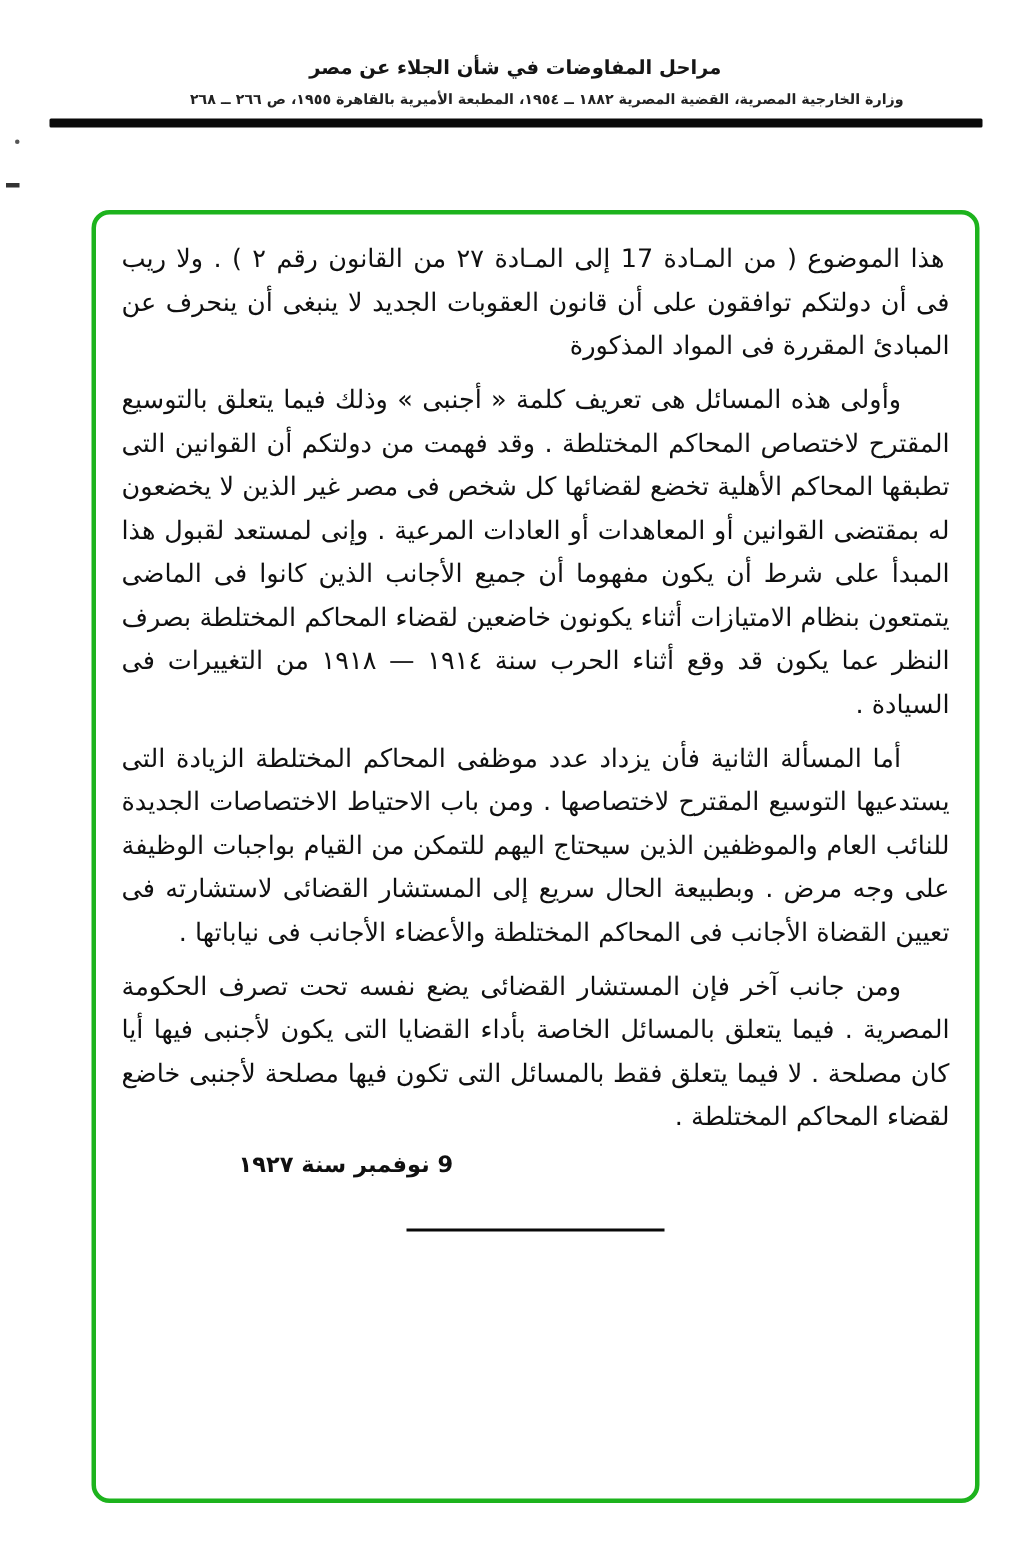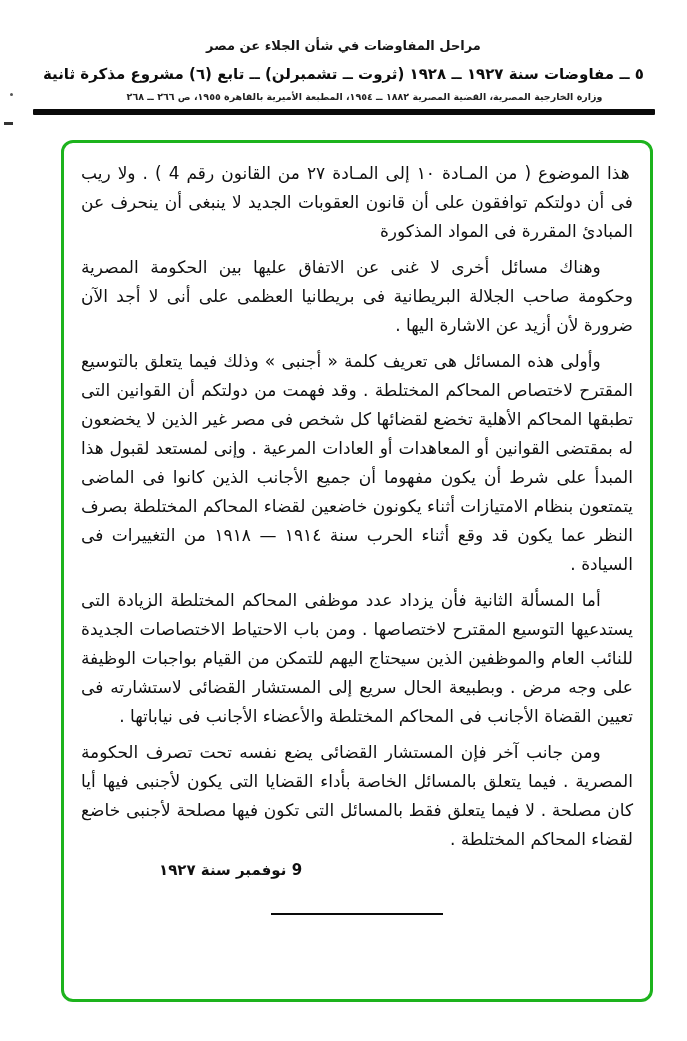--- a/index.html
+++ b/index.html
@@ -104,33 +104,31 @@
     margin: 34px auto 0 auto;
   }
 </style>
 </head>
 <body>
 
 <div class="page">
 
   <div class="header">
     <div class="title">مراحل المفاوضات في شأن الجلاء عن مصر</div>
-    <div class="subtitle">٥ ــ مفاوضات سنة ١٩٢٧ ــ ١٩٢٨ (ثروت ــ تشمبرلن) ــ تابع (٦) مشروع مذكرة ثانية</div>
     <div class="source">وزارة الخارجية المصرية، القضية المصرية ١٨٨٢ ــ ١٩٥٤، المطبعة الأميرية بالقاهرة ١٩٥٥، ص ٢٦٦ ــ ٢٦٨</div>
   </div>
 
   <div class="header-divider"></div>
 
   <div class="margin-tick"></div>
   <div class="margin-tick2"></div>
 
   <div class="body-frame">
     <div class="body-text">
-      <p>هذا الموضوع ( من المـادة ١٠ إلى المـادة ٢٧ من القانون رقم 4 ) . ولا ريب فى أن دولتكم توافقون على أن قانون العقوبات الجديد لا ينبغى أن ينحرف عن المبادئ المقررة فى المواد المذكورة</p>
-      <p>وهناك مسائل أخرى لا غنى عن الاتفاق عليها بين الحكومة المصرية وحكومة صاحب الجلالة البريطانية فى بريطانيا العظمى على أنى لا أجد الآن ضرورة لأن أزيد عن الاشارة اليها .</p>
+      <p>هذا الموضوع ( من المـادة 17 إلى المـادة ٢٧ من القانون رقم ٢ ) . ولا ريب فى أن دولتكم توافقون على أن قانون العقوبات الجديد لا ينبغى أن ينحرف عن المبادئ المقررة فى المواد المذكورة</p>
       <p>وأولى هذه المسائل هى تعريف كلمة « أجنبى » وذلك فيما يتعلق بالتوسيع المقترح لاختصاص المحاكم المختلطة . وقد فهمت من دولتكم أن القوانين التى تطبقها المحاكم الأهلية تخضع لقضائها كل شخص فى مصر غير الذين لا يخضعون له بمقتضى القوانين أو المعاهدات أو العادات المرعية . وإنى لمستعد لقبول هذا المبدأ على شرط أن يكون مفهوما أن جميع الأجانب الذين كانوا فى الماضى يتمتعون بنظام الامتيازات أثناء يكونون خاضعين لقضاء المحاكم المختلطة بصرف النظر عما يكون قد وقع أثناء الحرب سنة ١٩١٤ — ١٩١٨ من التغييرات فى السيادة .</p>
       <p>أما المسألة الثانية فأن يزداد عدد موظفى المحاكم المختلطة الزيادة التى يستدعيها التوسيع المقترح لاختصاصها . ومن باب الاحتياط الاختصاصات الجديدة للنائب العام والموظفين الذين سيحتاج اليهم للتمكن من القيام بواجبات الوظيفة على وجه مرض . وبطبيعة الحال سريع إلى المستشار القضائى لاستشارته فى تعيين القضاة الأجانب فى المحاكم المختلطة والأعضاء الأجانب فى نياباتها .</p>
       <p>ومن جانب آخر فإن المستشار القضائى يضع نفسه تحت تصرف الحكومة المصرية . فيما يتعلق بالمسائل الخاصة بأداء القضايا التى يكون لأجنبى فيها أيا كان مصلحة . لا فيما يتعلق فقط بالمسائل التى تكون فيها مصلحة لأجنبى خاضع لقضاء المحاكم المختلطة .</p>
     </div>
     <div class="doc-date">9 نوفمبر سنة ١٩٢٧</div>
     <div class="signature-line"></div>
   </div>
 
 </div>
 

